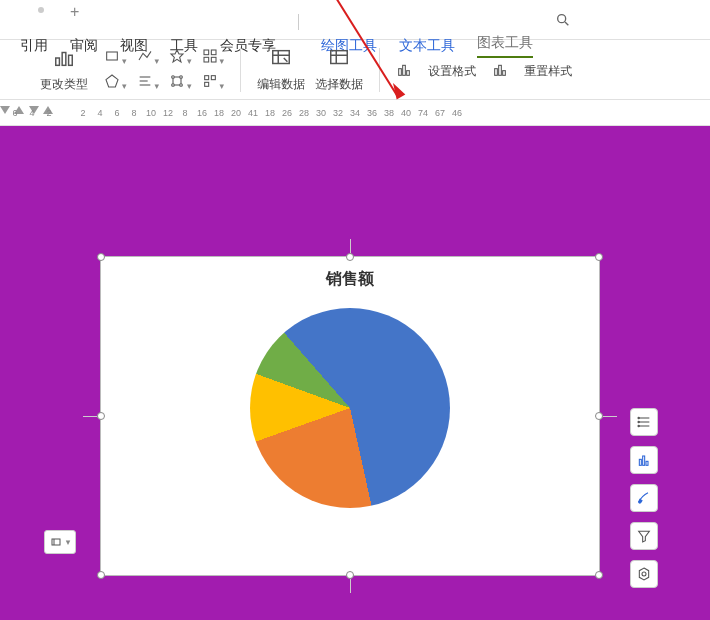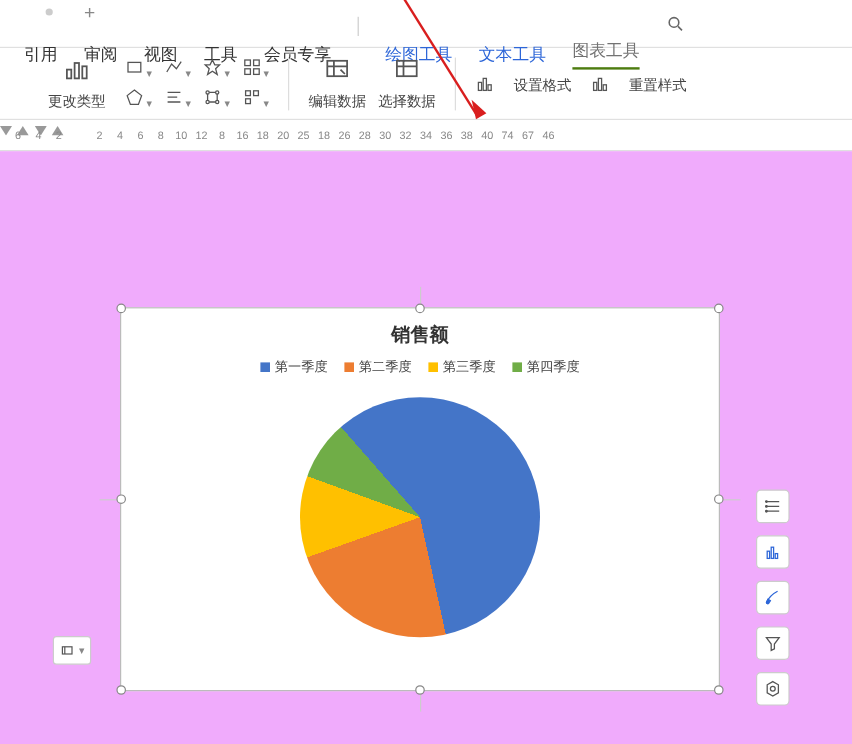--- a/index.html
+++ b/index.html
@@ -24,21 +24,21 @@
   .combo { border: 1px solid #ccc; border-radius: 3px; padding: 3px 20px 3px 8px; min-width: 160px; font-size: 12px; position: relative; background: #fff; }
   .combo::after { content: "▾"; position: absolute; right: 6px; top: 3px; color: #777; font-size: 10px; }
   .rib-btn { display: flex; align-items: center; gap: 16px; font-size: 12px; color: #444; }
 
   
   .ruler-wrap { background: #fff; border-bottom: 1px solid #e0e0e0; height: 26px; position: relative; overflow: hidden; }
   .ruler { position: absolute; left: 0; right: 0; top: 0; height: 26px; display: flex; align-items: center; padding-left: 10px; font-size: 9px; color: #888; gap: 7px; white-space: nowrap; }
   .ruler span { width: 10px; text-align: center; flex: 0 0 10px; }
 
   
-  .doc-area { position: absolute; left: 0; right: 0; top: 126px; bottom: 0; background: #f0abfc; padding-left: 34px; }
+  .doc-area { position: absolute; left: 0; right: 0; top: 126px; bottom: 0; background: #a21caf; padding-left: 34px; }
 
   
   .chart-frame { position: absolute; left: 100px; top: 130px; width: 500px; height: 320px; background: #fff; border: 1px solid #bbb; }
   .handle { position: absolute; width: 8px; height: 8px; background: #fff; border: 1px solid #888; border-radius: 50%; }
   .h-tl { left: -4px; top: -4px; } .h-tr { right: -4px; top: -4px; }
   .h-bl { left: -4px; bottom: -4px; } .h-br { right: -4px; bottom: -4px; }
   .h-mt { left: 50%; top: -4px; margin-left: -4px; } .h-mb { left: 50%; bottom: -4px; margin-left: -4px; }
   .h-ml { left: -4px; top: 50%; margin-top: -4px; } .h-mr { right: -4px; top: 50%; margin-top: -4px; }
   .ext-line { position: absolute; background: #ccc; }
   .ext-t { left: 50%; top: -18px; width: 1px; height: 14px; }
@@ -209,21 +209,21 @@
       <span>2</span>
       <span>4</span>
       <span>6</span>
       <span>8</span>
       <span>10</span>
       <span>12</span>
       <span>8</span>
       <span>16</span>
       <span>18</span>
       <span>20</span>
-      <span>25</span>
+      <span>41</span>
       <span>18</span>
       <span>26</span>
       <span>28</span>
       <span>30</span>
       <span>32</span>
       <span>34</span>
       <span>36</span>
       <span>38</span>
       <span>40</span>
       <span>74</span>
@@ -258,38 +258,20 @@
     <div class="handle h-tl"></div>
     <div class="handle h-tr"></div>
     <div class="handle h-bl"></div>
     <div class="handle h-br"></div>
     <div class="handle h-mt"></div>
     <div class="handle h-mb"></div>
     <div class="handle h-ml"></div>
     <div class="handle h-mr"></div>
 
     <div class="chart-title">销售额</div>
-    <div class="legend" id="legend">
-        <span class="item">
-          <span class="sw" style="background: rgb(68, 117, 200);"></span>
-          <span>第一季度</span>
-        </span>
-        <span class="item">
-          <span class="sw" style="background: rgb(237, 125, 49);"></span>
-          <span>第二季度</span>
-        </span>
-        <span class="item">
-          <span class="sw" style="background: rgb(255, 192, 0);"></span>
-          <span>第三季度</span>
-        </span>
-        <span class="item">
-          <span class="sw" style="background: rgb(112, 173, 71);"></span>
-          <span>第四季度</span>
-        </span>
-      </div>
     <div class="pie" id="pie" style="background: conic-gradient(from -70deg, rgb(112, 173, 71) 0%, rgb(112, 173, 71) 8%, rgb(68, 117, 200) 8%, rgb(68, 117, 200) 66%, rgb(237, 125, 49) 66%, rgb(237, 125, 49) 89%, rgb(255, 192, 0) 89%, rgb(255, 192, 0) 100%);"></div>
   </div>
 
   <div class="side-tools">
     <div class="stb">
         <svg viewBox="0 0 24 24" fill="none" stroke="#555" stroke-width="1.6">
           <line x1="4" y1="6" x2="20" y2="6"></line>
           <line x1="4" y1="12" x2="20" y2="12"></line>
           <line x1="4" y1="18" x2="20" y2="18"></line>
           <circle cx="4" cy="6" r="1" fill="#555"></circle>

